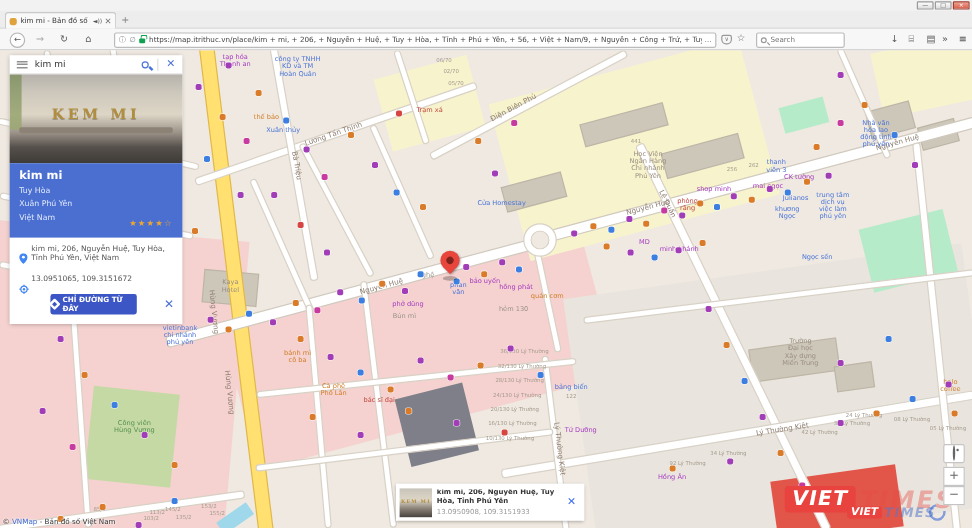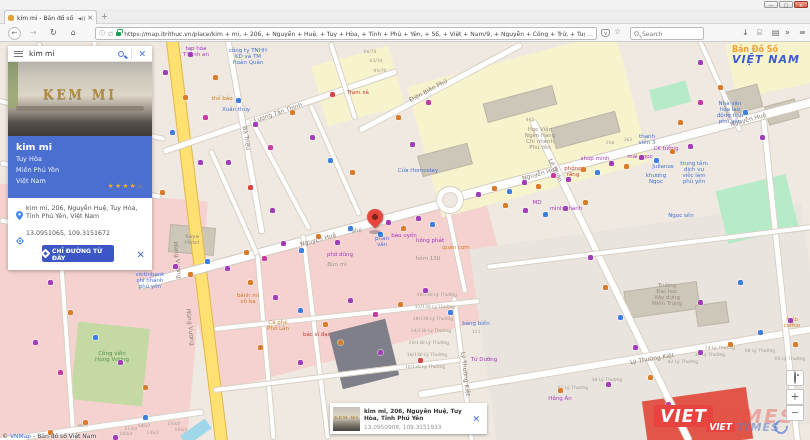--- a/index.html
+++ b/index.html
@@ -452,24 +452,20 @@
         <div class="pdot" style="left: 717.5px; top: 42.5px; background: rgb(217, 123, 40);"></div>
         <div class="pdot" style="left: 742.5px; top: 67.5px; background: rgb(61, 127, 224);"></div>
         <div class="pdot" style="left: 759.5px; top: 92.5px; background: rgb(162, 61, 184);"></div>
         <div class="pdot" style="left: 697.5px; top: 57.5px; background: rgb(199, 59, 160);"></div>
         <div class="pdot" style="left: 677.5px; top: 77.5px; background: rgb(217, 123, 40);"></div>
       </div>
       <div id="roundabout"></div>
     <div id="marker-shadow"></div>
     <div id="marker"></div>
 
-    <div id="map-logo">
-      <span class="l1">Bản Đồ Số</span>
-      <span class="l2">VIỆT NAM</span>
-    </div>
 
     <div id="brand">
       <div class="row1">
         <span class="vbox">VIET</span>
         <span class="times">TIMES</span>
       </div>
       <div class="row2">
         <span class="vbox2">VIET</span>
         <span class="times2">TIMES</span>
         <span class="swoosh"></span>
@@ -497,21 +493,21 @@
         <span id="search-clear">✕</span>
       </div>
       <div id="photo">
         <span class="greens"></span>
         <span class="sign">KEM MI</span>
         <span class="awning"></span>
       </div>
       <div id="place-card">
         <div id="place-title">kim mi</div>
         <div class="place-line">Tuy Hòa</div>
-        <div class="place-line">Miền Phú Yên</div>
+        <div class="place-line">Xuân Phú Yên</div>
         <div class="place-line">Việt Nam</div>
         <div id="stars">★★★★☆</div>
       </div>
       <div id="detail">
         <div class="drow">
           <span class="dicon">
             <svg width="7" height="9" viewBox="0 0 7 9">
                 <path d="M3.5 0C1.6 0 0 1.5 0 3.4 0 5.9 3.5 9 3.5 9S7 5.9 7 3.4C7 1.5 5.4 0 3.5 0z" fill="#4285f4"></path>
                 <circle cx="3.5" cy="3.3" r="1.2" fill="#fff"></circle>
               </svg>

